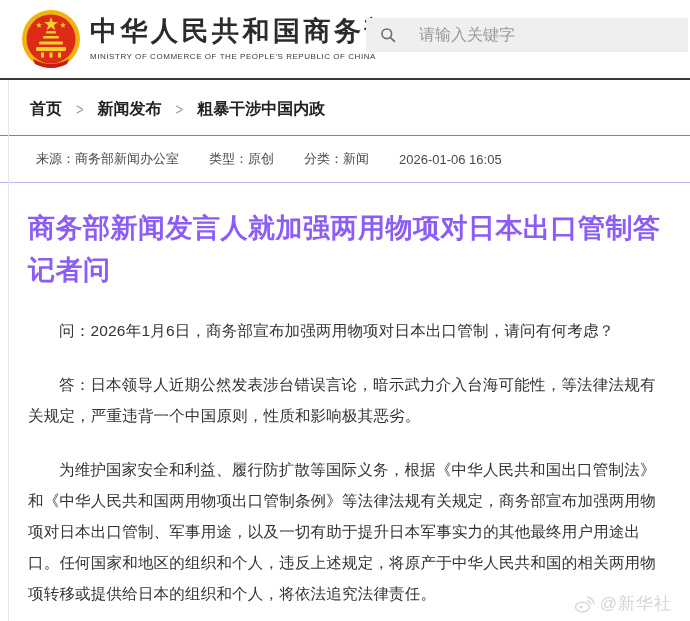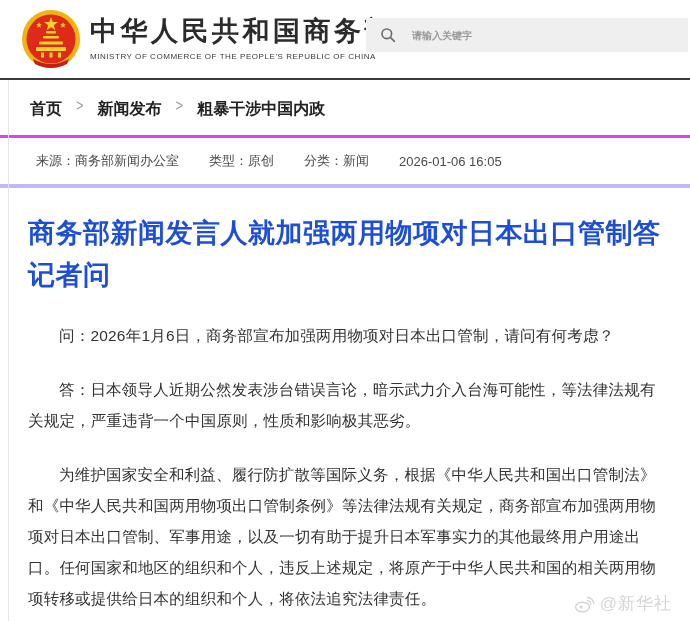--- a/index.html
+++ b/index.html
@@ -49,62 +49,61 @@
     width:322px;height:34px;
     background:#efefef;
     display:flex;
     align-items:center;
     box-sizing:border-box;
     padding-left:14px;
   }
   .search-box .mag{flex:0 0 auto;display:block;}
   .search-input{
     border:none;background:transparent;outline:none;
-    font-size:10px;color:#333;
-    margin-left:14px;width:250px;
+    font-size:16px;color:#333;
+    margin-left:21px;width:250px;
     font-family:inherit;
-    font-weight:bold;
   }
   .search-input::placeholder{color:#9a9a9a;}
   
   .content-frame{position:relative;}
   .left-hairline{
     position:absolute;left:8px;top:0;bottom:-545px;
     width:1px;background:#e4e4e4;
   }
   
   .breadcrumb{
-    display:flex;
+    display:flex;align-items:center;
     padding:19px 0 15px 30px;
-    border-bottom:3px solid #d946ef;
+    border-bottom:1px solid #d946ef;
   }
   .crumb{
     font-size:16px;font-weight:700;color:#222;
     text-decoration:none;cursor:pointer;
   }
   .crumb-sep{
     font-size:13px;color:#999;
     margin:0 14px;
     transform:scaleY(1.2);
   }
   
   .meta-bar{
     display:flex;align-items:center;
     padding:14px 0 14px 36px;
-    border-bottom:4px solid #c4b5fd;
+    border-bottom:1px solid #c4b5fd;
     font-size:13px;color:#4a4a4a;
   }
   .meta-item{margin-right:30px;white-space:nowrap;}
   .meta-date{white-space:nowrap;}
   
   .article{padding:0 28px;}
   .article-title{
     font-size:27px;
     font-weight:700;
-    color:#1d4ed8;
+    color:#8b5cf6;
     line-height:1.55;
     margin:25px 0 0 0;
     letter-spacing:0.5px;
   }
   .article-body{}
   .article-body p{
     font-size:15.5px;
     color:#333;
     line-height:2;
     text-indent:2em;

